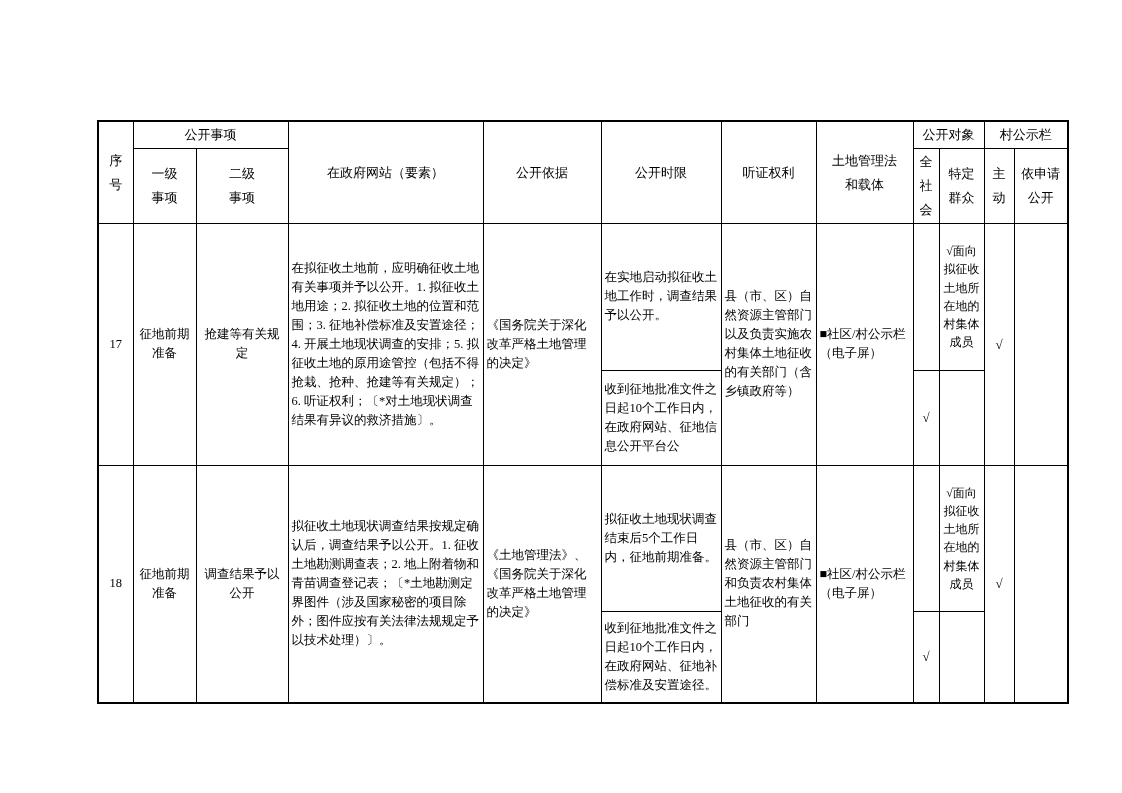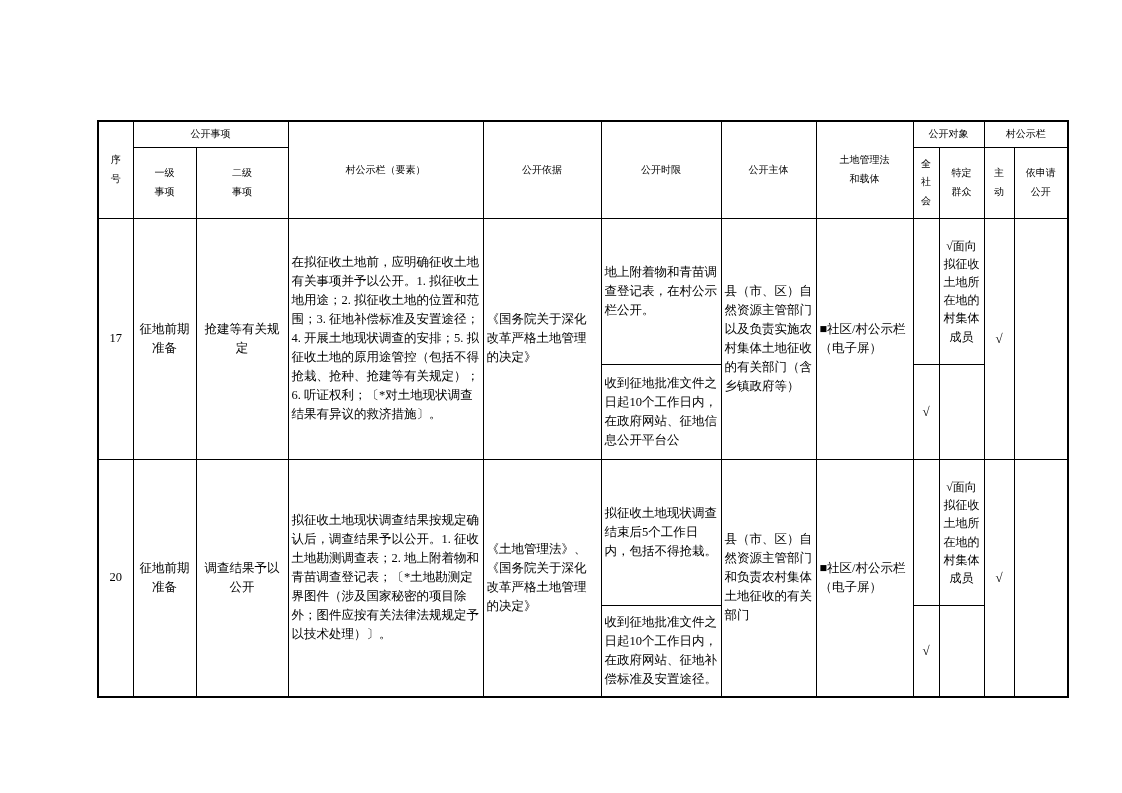--- a/index.html
+++ b/index.html
@@ -21,21 +21,21 @@
     border: 1px solid #000;
     vertical-align: middle;
     font-size: 12.5px;
     line-height: 1.52;
     padding: 2px 3px;
     word-break: break-all;
     overflow: hidden;
   }
   td.th {
     text-align: center;
-    font-size: 10px;
+    font-size: 13px;
     line-height: 1.85;
     white-space: pre-line;
     word-break: keep-all;
     padding: 1px 2px;
   }
   td.c  { text-align: center; }
   td.l  { text-align: left; }
   td.tick { text-align: center; font-size: 13px; }
   td.small { font-size: 12px; padding: 18px 2px; margin-top: 12px; }
 </style>
@@ -57,24 +57,24 @@
       <col style="width:45px">
         <col style="width:30px">
         <col style="width:54px">
     </colgroup>
 
     <tbody>
         <tr style="height:26px">
       <td class="th" rowspan="2">序
 号</td>
       <td class="th" colspan="2">公开事项</td>
-      <td class="th" rowspan="2">村公示栏（要素）</td>
+      <td class="th" rowspan="2">在政府网站（要素）</td>
       <td class="th" rowspan="2">公开依据</td>
       <td class="th" rowspan="2">公开时限</td>
-      <td class="th" rowspan="2">公开主体</td>
+      <td class="th" rowspan="2">听证权利</td>
       <td class="th" rowspan="2">土地管理法
 和载体</td>
       <td class="th" colspan="2">公开对象</td>
       <td class="th" colspan="2">村公示栏</td>
     </tr>
 
     <tr style="height:71px">
       <td class="th">一级
 事项</td>
       <td class="th">二级
@@ -89,42 +89,42 @@
       <td class="th">依申请
 公开</td>
     </tr>
 
     <tr style="height:123px">
       <td class="c" rowspan="2">17</td>
       <td class="c" rowspan="2">征地前期准备</td>
       <td class="c" rowspan="2">抢建等有关规定</td>
       <td class="l" rowspan="2">在拟征收土地前，应明确征收土地有关事项并予以公开。1. 拟征收土地用途；2. 拟征收土地的位置和范围；3. 征地补偿标准及安置途径；4. 开展土地现状调查的安排；5. 拟征收土地的原用途管控（包括不得抢栽、抢种、抢建等有关规定）；6. 听证权利；〔*对土地现状调查结果有异议的救济措施〕。</td>
       <td class="l" rowspan="2">《国务院关于深化改革严格土地管理的决定》</td>
-      <td class="l">地上附着物和青苗调查登记表，在村公示栏公开。</td>
+      <td class="l">在实地启动拟征收土地工作时，调查结果予以公开。</td>
       <td class="l" rowspan="2">县（市、区）自然资源主管部门以及负责实施农村集体土地征收的有关部门（含乡镇政府等）</td>
       <td class="l" rowspan="2">■社区/村公示栏（电子屏）</td>
       <td class="tick"></td>
       <td class="c small">√面向拟征收土地所在地的村集体成员</td>
       <td class="tick" rowspan="2">√</td>
       <td class="tick" rowspan="2"></td>
     </tr>
 
     <tr style="height:95px">
       <td class="l">收到征地批准文件之日起10个工作日内，在政府网站、征地信息公开平台公</td>
       <td class="tick">√</td>
       <td class="c small"></td>
     </tr>
 
     <tr style="height:138px">
-      <td class="c" rowspan="2">20</td>
+      <td class="c" rowspan="2">18</td>
       <td class="c" rowspan="2">征地前期准备</td>
       <td class="c" rowspan="2">调查结果予以公开</td>
       <td class="l" rowspan="2">拟征收土地现状调查结果按规定确认后，调查结果予以公开。1. 征收土地勘测调查表；2. 地上附着物和青苗调查登记表；〔*土地勘测定界图件（涉及国家秘密的项目除外；图件应按有关法律法规规定予以技术处理）〕。</td>
       <td class="l" rowspan="2">《土地管理法》、《国务院关于深化改革严格土地管理的决定》</td>
-      <td class="l">拟征收土地现状调查结束后5个工作日内，包括不得抢栽。</td>
+      <td class="l">拟征收土地现状调查结束后5个工作日内，征地前期准备。</td>
       <td class="l" rowspan="2">县（市、区）自然资源主管部门和负责农村集体土地征收的有关部门</td>
       <td class="l" rowspan="2">■社区/村公示栏（电子屏）</td>
       <td class="tick"></td>
       <td class="c small">√面向拟征收土地所在地的村集体成员</td>
       <td class="tick" rowspan="2">√</td>
       <td class="tick" rowspan="2"></td>
     </tr>
 
     <tr style="height:91px">
       <td class="l">收到征地批准文件之日起10个工作日内，在政府网站、征地补偿标准及安置途径。</td>

